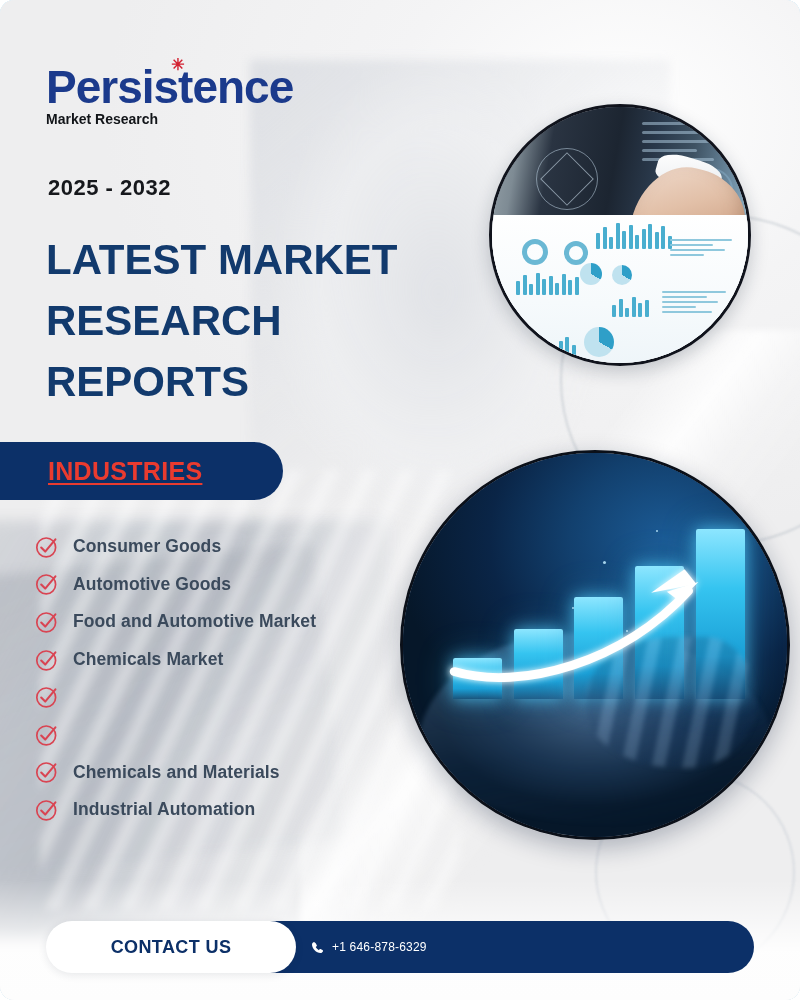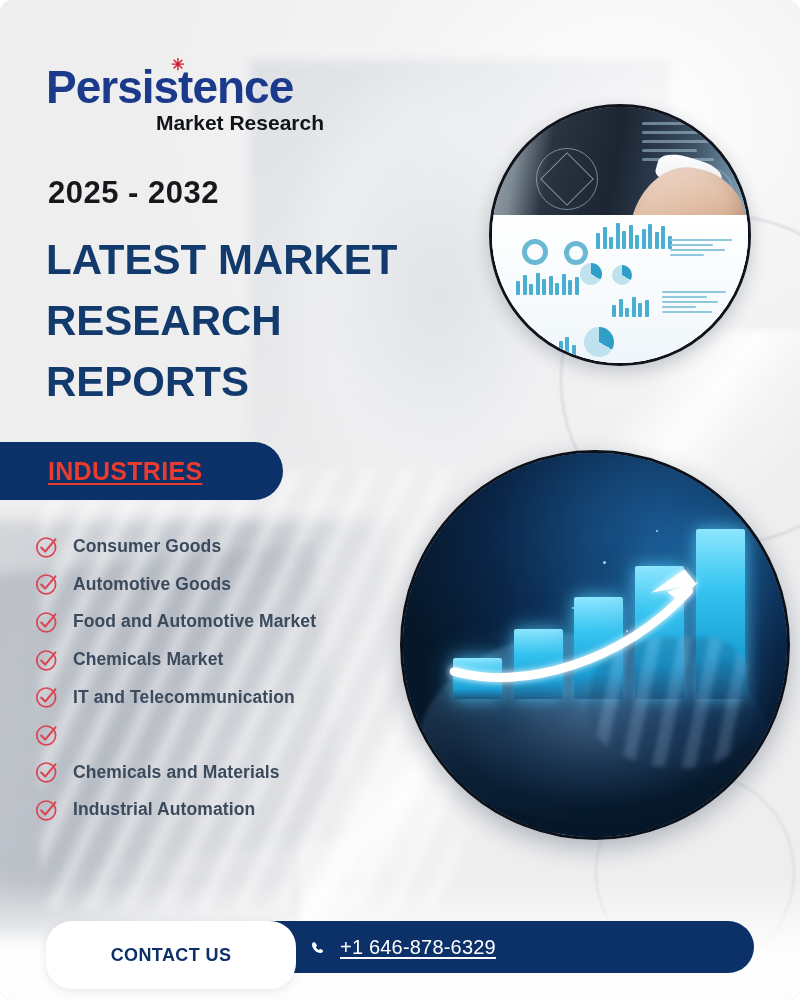--- a/index.html
+++ b/index.html
@@ -113,35 +113,35 @@
   .logo-star {
     position: absolute;
     left: 125px; top: -6px;
     width: 13px; height: 13px;
     color: #d32030;
     font-size: 16px;
     line-height: 13px;
     text-align: center;
   }
   .logo-sub {
-    font-size: 21px;
+    font-size: 14px;
     font-weight: bold;
     color: #111418;
     letter-spacing: 0px;
-    text-align: right;
+    text-align: left;
     width: 278px;
     margin-top: 2px;
     line-height: 1;
   }
 
   
   .years {
     position: absolute;
     left: 48px; top: 175px;
-    font-size: 31px;
+    font-size: 22px;
     font-weight: bold;
     color: #16181c;
     letter-spacing: 0.5px;
   }
   .headline {
     position: absolute;
     left: 46px; top: 230px;
     width: 400px;
     font-size: 42px;
     font-weight: bold;
@@ -368,21 +368,21 @@
     left: 180px; top: 0;
     width: 528px; height: 52px;
     background: #0c3068;
     border-radius: 26px;
     display: flex;
     align-items: center;
   }
   .contact-pill {
     position: absolute;
     left: 0; top: 0;
-    width: 250px; height: 68px;
+    width: 250px; height: 52px;
     background: #ffffff;
     border-radius: 26px;
     display: flex;
     align-items: center;
     justify-content: center;
     box-shadow: 0 2px 8px rgba(30,40,60,0.10);
   }
   .contact-pill-label {
     color: #0c3068;
     font-size: 18px;
@@ -392,23 +392,22 @@
   .contact-phone {
     display: flex; align-items: center;
     margin-left: 84px;
   }
   .contact-email {
     display: flex; align-items: center;
     margin-left: 32px;
   }
   .contact-phone-label {
     color: #ffffff;
-    font-size: 20px;
-    margin-left: 15px;
-    text-decoration: underline;
+    font-size: 12px;
+    margin-left: 7px;
     text-underline-offset: 3px;
     letter-spacing: 0.2px;
   }
   .contact-email-label {
     color: #ffffff;
     font-size: 14.5px;
     margin-left: 8px;
     letter-spacing: 0.1px;
   }
   .ic { display:block; }
@@ -481,21 +480,20 @@
         </span>
         <span class="ind-label">Chemicals Market</span>
       </div>
       <div class="ind-item">
         <span class="check-icon">
           <svg width="26" height="26" viewBox="0 0 26 26">
             <circle cx="12.2" cy="13.4" r="9.4" fill="none" stroke="#d94452" stroke-width="1.7"></circle>
             <path d="M7.2 13.6 L11.2 17.6 L21.4 5.4" fill="none" stroke="#d94452" stroke-width="2.1" stroke-linecap="round" stroke-linejoin="round"></path>
           </svg>
         </span>
-        <span class="ind-label">IT and Telecommunication</span>
       </div>
       <div class="ind-item">
         <span class="check-icon">
           <svg width="26" height="26" viewBox="0 0 26 26">
             <circle cx="12.2" cy="13.4" r="9.4" fill="none" stroke="#d94452" stroke-width="1.7"></circle>
             <path d="M7.2 13.6 L11.2 17.6 L21.4 5.4" fill="none" stroke="#d94452" stroke-width="2.1" stroke-linecap="round" stroke-linejoin="round"></path>
           </svg>
         </span>
       </div>
       <div class="ind-item">

